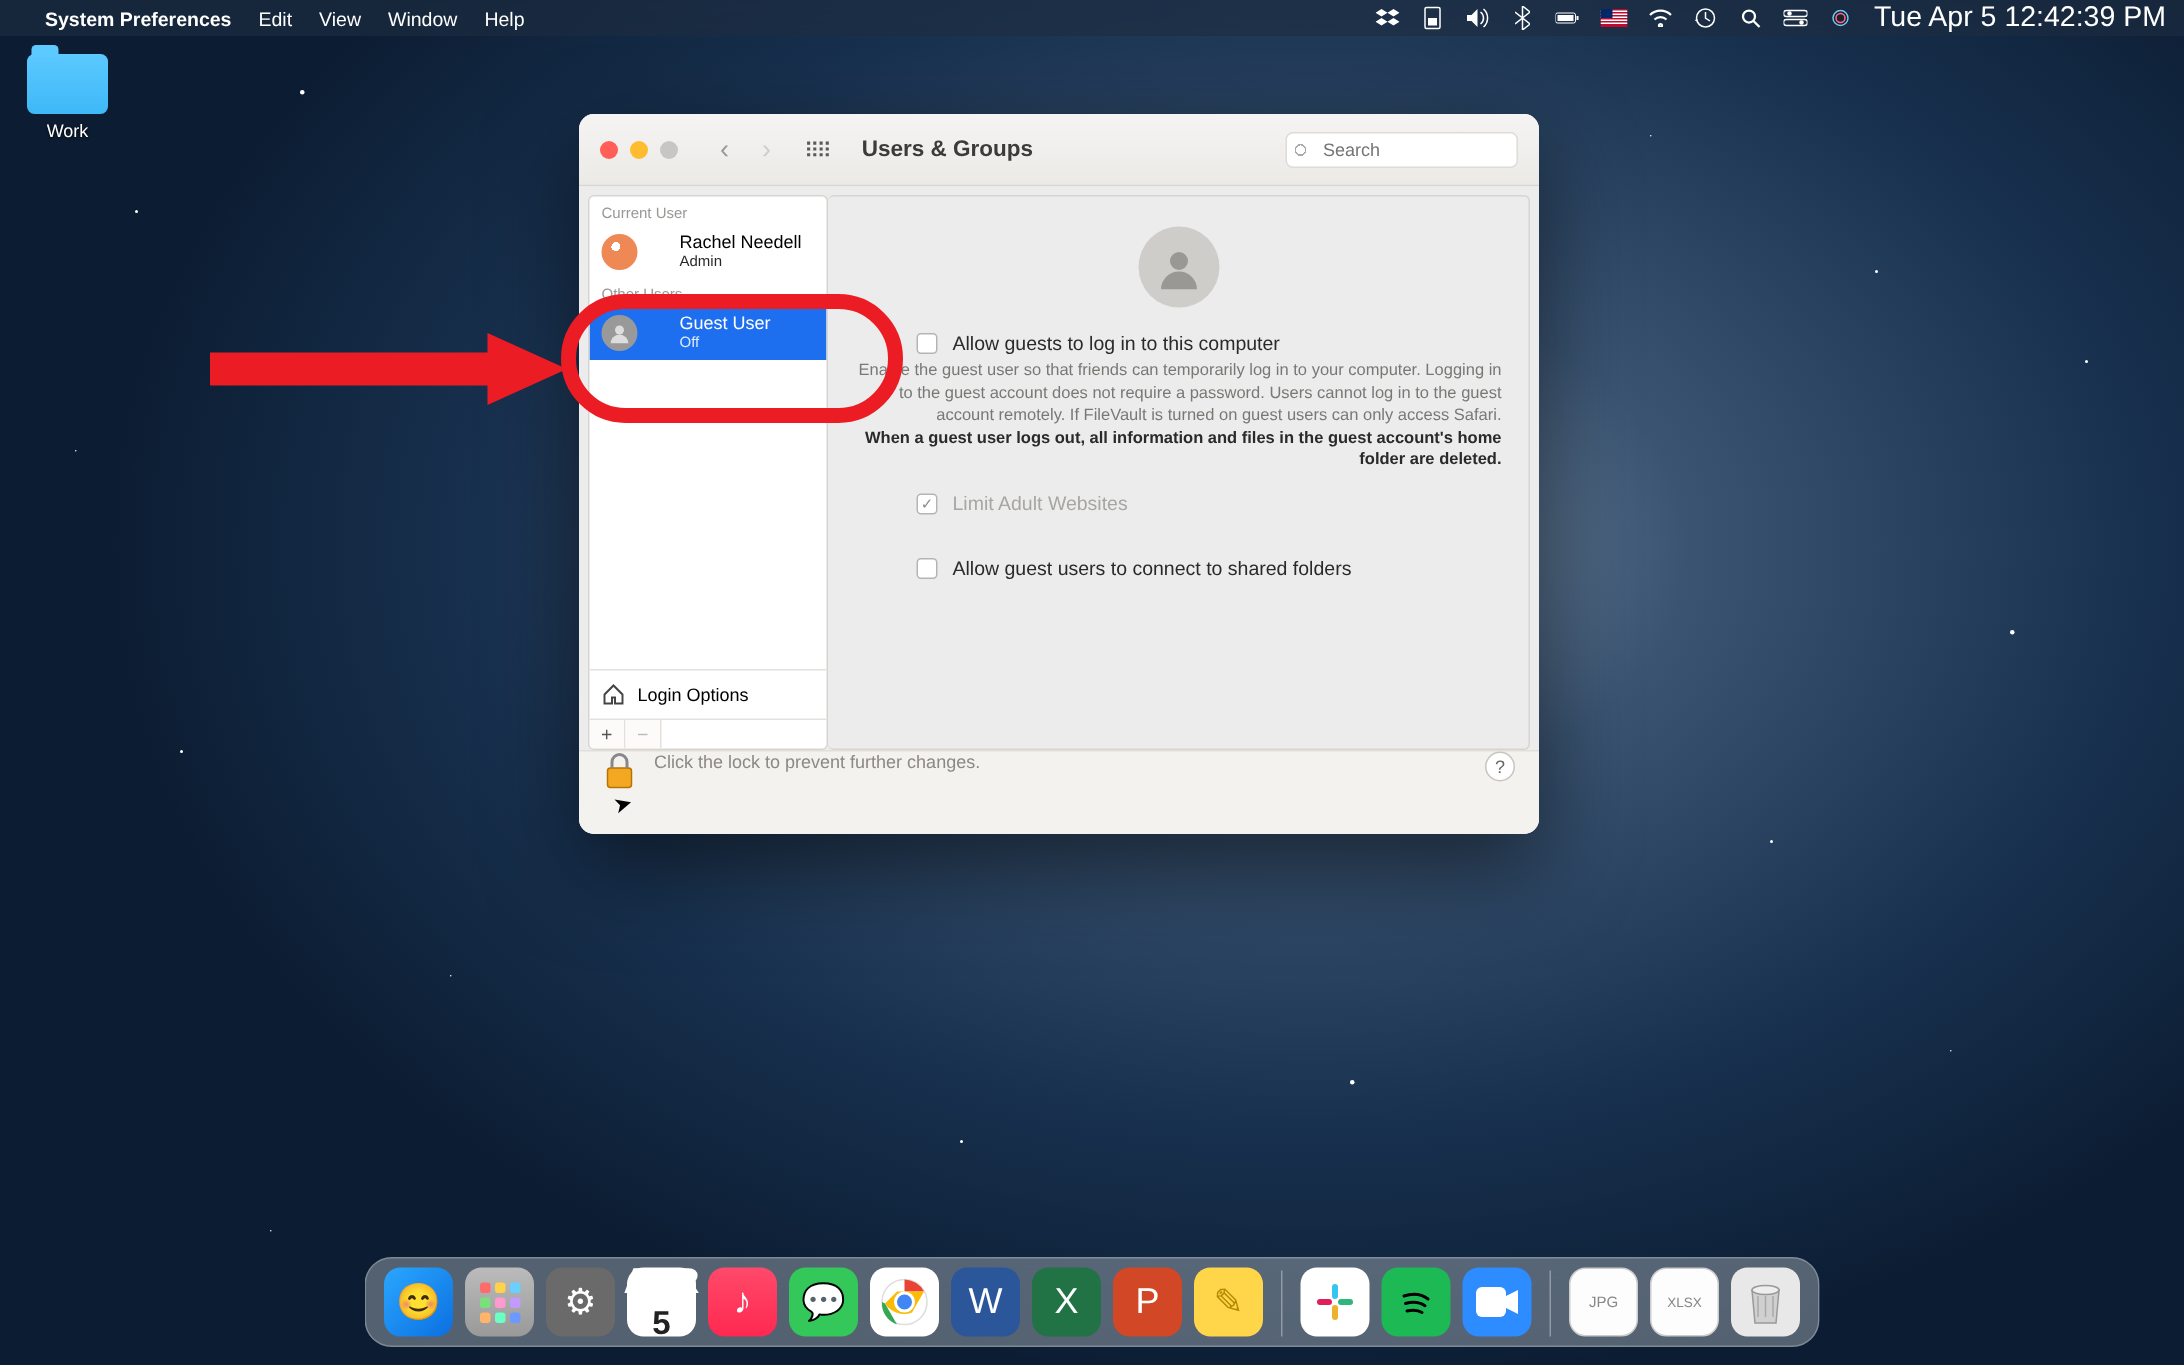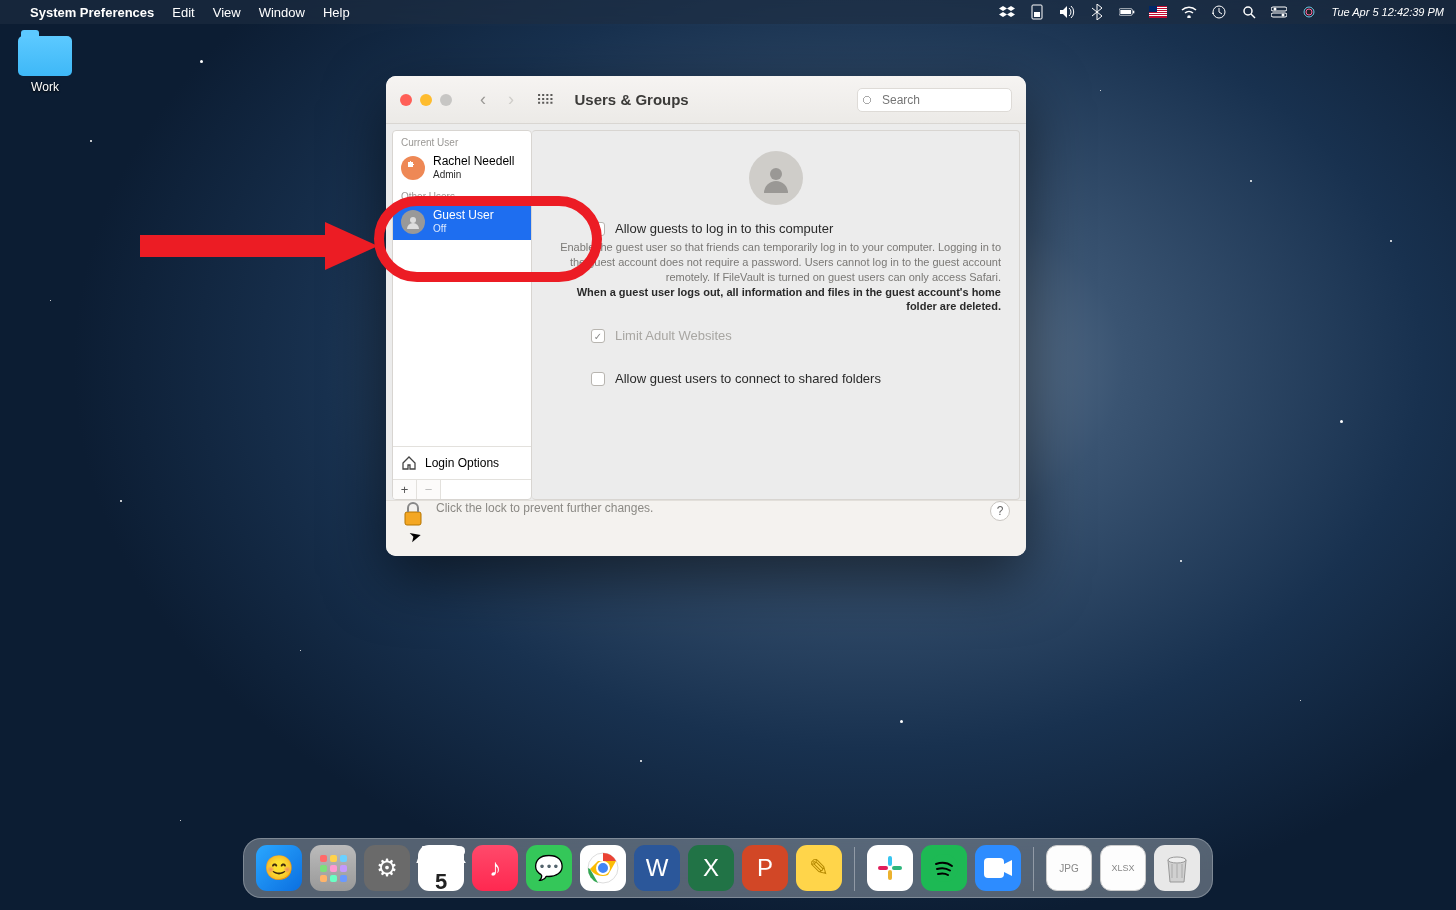--- a/index.html
+++ b/index.html
@@ -13,21 +13,21 @@
 .s1 { width:2px;height:2px; } .s2 { width:1px;height:1px; } .s3{width:3px;height:3px;}
 
 .menubar {
   position: absolute; top: 0; left: 0; right: 0; height: 24px;
   background: rgba(30,45,65,0.6); backdrop-filter: blur(20px);
   display: flex; align-items: center; color: #fff; font-size: 13px;
   padding: 0 12px; justify-content: space-between;
 }
 .menubar-left { display: flex; align-items: center; gap: 18px; }
 .menubar-left .app { font-weight: 600; }
-.menubar-right { display: flex; align-items: center; gap: 14px; font-size: 11px; font-style: italic; }
+.menubar-right { display: flex; align-items: center; gap: 14px; font-size: 19px; }
 .menubar-right .ico { width: 16px; height: 16px; display: inline-flex; align-items: center; justify-content: center; }
 .apple { font-size: 15px; }
 
 .desktop-icon { position: absolute; top: 36px; left: 14px; width: 62px; text-align: center; }
 .folder-shape {
   width: 54px; height: 40px; margin: 0 auto 4px; border-radius: 5px;
   background: linear-gradient(#5cc9ff,#3eb8f7);
   position: relative;
 }
 .folder-shape::before { content:""; position:absolute; top:-6px; left:3px; width:18px; height:8px; background:#5cc9ff; border-radius:3px 3px 0 0; }
@@ -49,29 +49,29 @@
 .grid-btn { color:#5b5a58; font-size:14px; padding:0 6px; letter-spacing:-2px;}
 .title { font-weight:700; font-size:15px; color:#3c3b39; margin-left:6px; }
 .search-wrap { margin-left:auto; }
 .search {
   width: 155px; height: 24px; border-radius: 5px; border: 1px solid #dedbd7;
   background: #fff; padding: 0 8px 0 24px; font-size: 12px; color:#888;
   background-image: radial-gradient(circle at 9px 50%, transparent 3px, #aaa 3px, #aaa 4px, transparent 4px);
 }
 .body { flex:1; display:flex; background:#ececec; }
 .sidebar {
-  width: 140px; background:#fff; border:1px solid #d8d5d1; border-radius:4px;
+  width: 160px; background:#fff; border:1px solid #d8d5d1; border-radius:4px;
   margin:6px 0 0 6px; display:flex; flex-direction:column; overflow:hidden;
 }
 .section-h { font-size:10px; color:#9a9895; padding:6px 8px 2px; }
 .user-row { display:flex; align-items:center; gap:8px; padding:5px 8px; font-size:12px; }
 .user-row.sel { background:#1e6ef0; color:#fff; }
 .avatar { width:24px; height:24px; border-radius:50%; background:#999; display:flex;align-items:center;justify-content:center;color:#fff;font-size:13px; }
 .avatar.color { background: radial-gradient(circle at 40% 35%, #fff 0 3px, #e85 3px 100%); }
-.user-row .meta { line-height:1.15; }
+.user-row .meta { line-height:1.15;margin-left:20px; }
 .user-row .sub { font-size:10px; opacity:.85; }
 .sidebar-fill { flex:1; }
 .login-opt { border-top:1px solid #e3e1dd; padding:8px; font-size:12px; display:flex; align-items:center; gap:8px; }
 .home-ico { width:16px;height:16px; }
 .pm-row { border-top:1px solid #e3e1dd; display:flex; height:20px; }
 .pm-row button { width:24px; border:none; border-right:1px solid #e3e1dd; background:#fcfbfa; font-size:13px; color:#555; }
 .content { flex:1; padding:14px 18px 10px; background:#ececec; border:1px solid #d8d5d1; border-left:none; border-radius:4px; margin:6px 6px 0 0; position:relative; }
 .big-avatar { width:54px;height:54px;border-radius:50%;background:#cfcdc9;margin:6px auto 16px;display:flex;align-items:center;justify-content:center;color:#888;font-size:28px; }
 .check-row { display:flex; gap:10px; font-size:13px; color:#2a2a2a; align-items:flex-start; margin:4px 0;padding-left:41px; }
 .check-row.disabled { color:#a8a6a2; }

